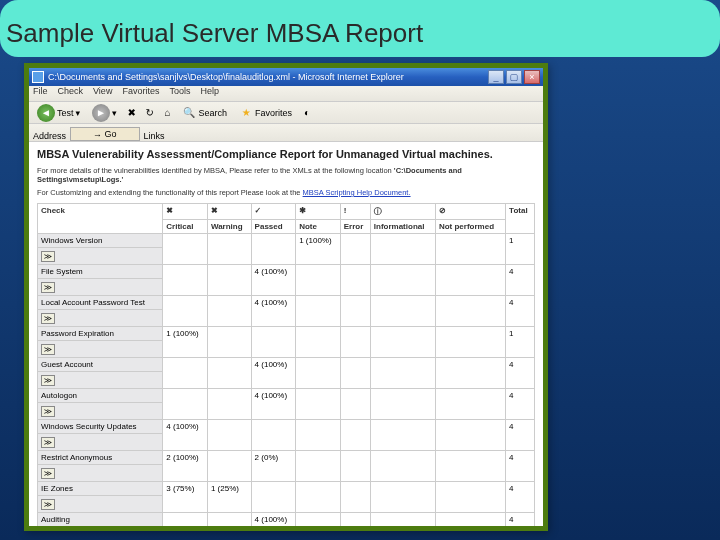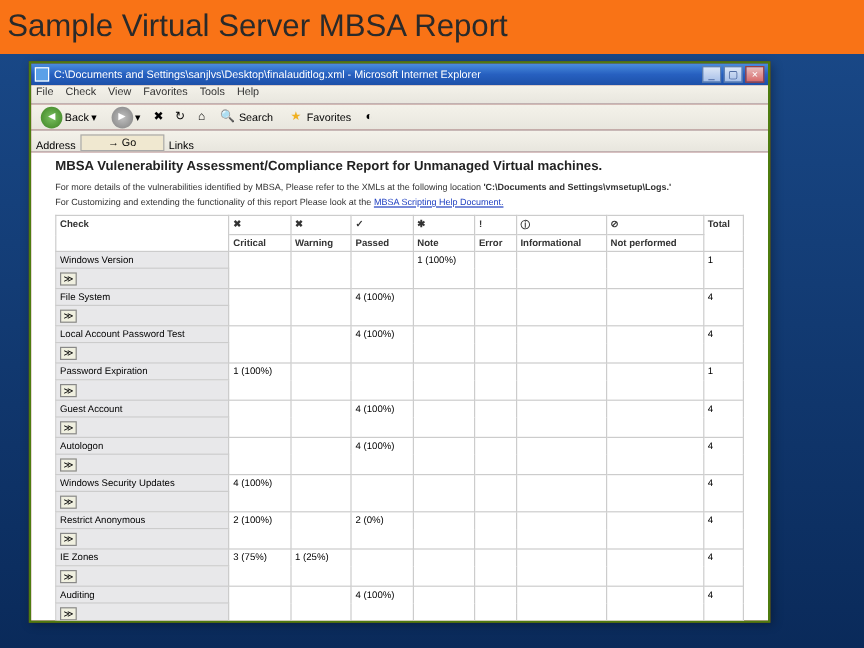--- a/index.html
+++ b/index.html
@@ -14,29 +14,30 @@
 .slide {
   width: 720px;
   height: 540px;
   position: relative;
   padding: 10px 24px;
 }
 .slide-title {
   font-size: 26px;
   font-weight: normal;
   color: #2a2a2a;
-  background: #f97316;
-  padding: 6px 0 8px 6px;
+  background: #5eead4;
+  padding: 18px 0 8px 6px;
   margin: -10px -24px 6px -24px;
   font-family: Arial, sans-serif;
+  border-radius: 18px;
 }
 .ie-window {
-  background: #7f1d1d;
-  border: 2px solid #4d7c0f;
-  width: 618px;
+  background: #f9a8d4;
+  border: 5px solid #4d7c0f;
+  width: 524px;
   height: 468px;
   position: relative;
   box-shadow: 2px 2px 8px rgba(0,0,0,0.3);
 }
 .titlebar {
   height: 18px;
   background: linear-gradient(to bottom, #4a8dde 0%, #2760c0 50%, #1c50a8 100%);
   display: flex;
   align-items: center;
   padding: 0 3px;
@@ -91,21 +92,21 @@
   padding: 0 3px;
   font-size: 8px;
   line-height: 14px;
   overflow: hidden;
 }
 .go-btn { background:#f0e8d0; border:1px solid #aaa; padding:0 22px; height:14px; line-height:12px; }
 .content {
   height: calc(100% - 74px);
   overflow: hidden;
   background: #fff;
-  padding: 6px 20px;
+  padding: 6px 8px;
   font-size: 8px;
 }
 .report-title {
   font-size: 11px;
   font-weight: bold;
   color: #222;
   margin-bottom: 6px;
 }
 .sub-line { font-size: 7.5px; color: #333; margin-bottom: 4px; }
 .sub-line a { color: #2040c0; text-decoration: underline; }
@@ -158,21 +159,21 @@
       <span>Check</span>
       <span>View</span>
       <span>Favorites</span>
       <span>Tools</span>
       <span>Help</span>
     </div>
 
     <div class="toolbar">
       <div class="tbtn">
         <span class="nav-arrow">◄</span>
-        <span>Back</span>
+        <span>Test</span>
         <span>▾</span>
       </div>
       <div class="tbtn">
         <span class="nav-arrow fwd">►</span>
         <span>▾</span>
       </div>
       <span class="small-icon">✖</span>
       <span class="small-icon">↻</span>
       <span class="small-icon">⌂</span>
       <div class="tbtn">

